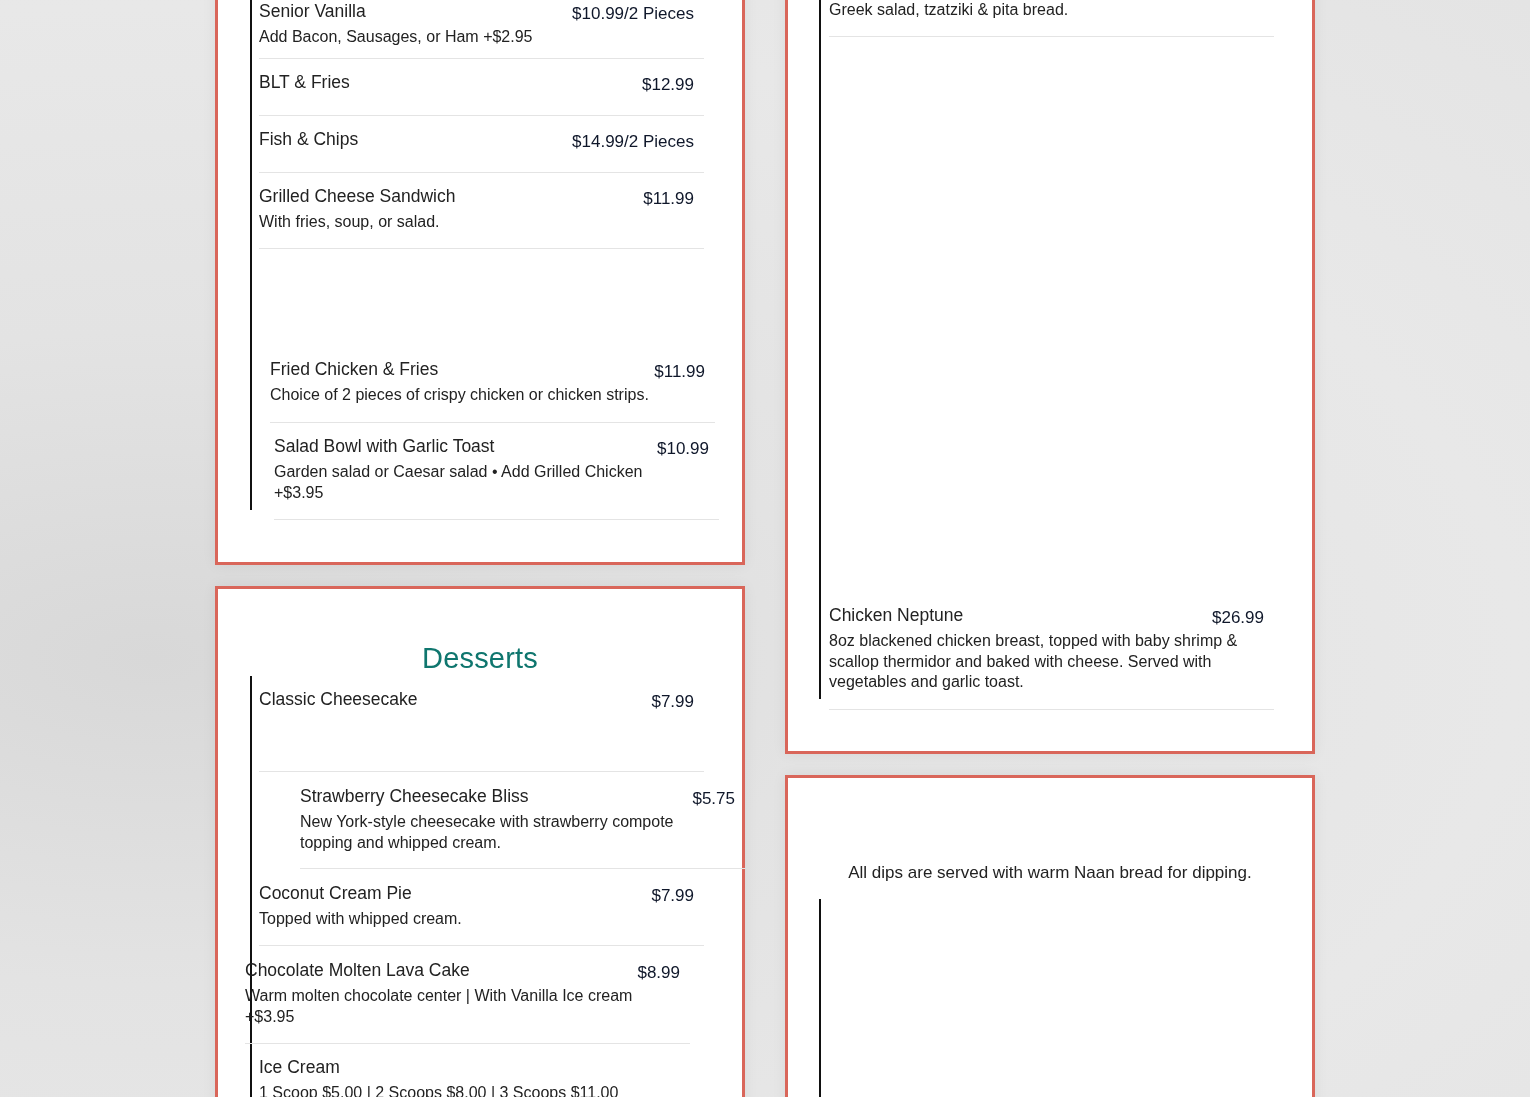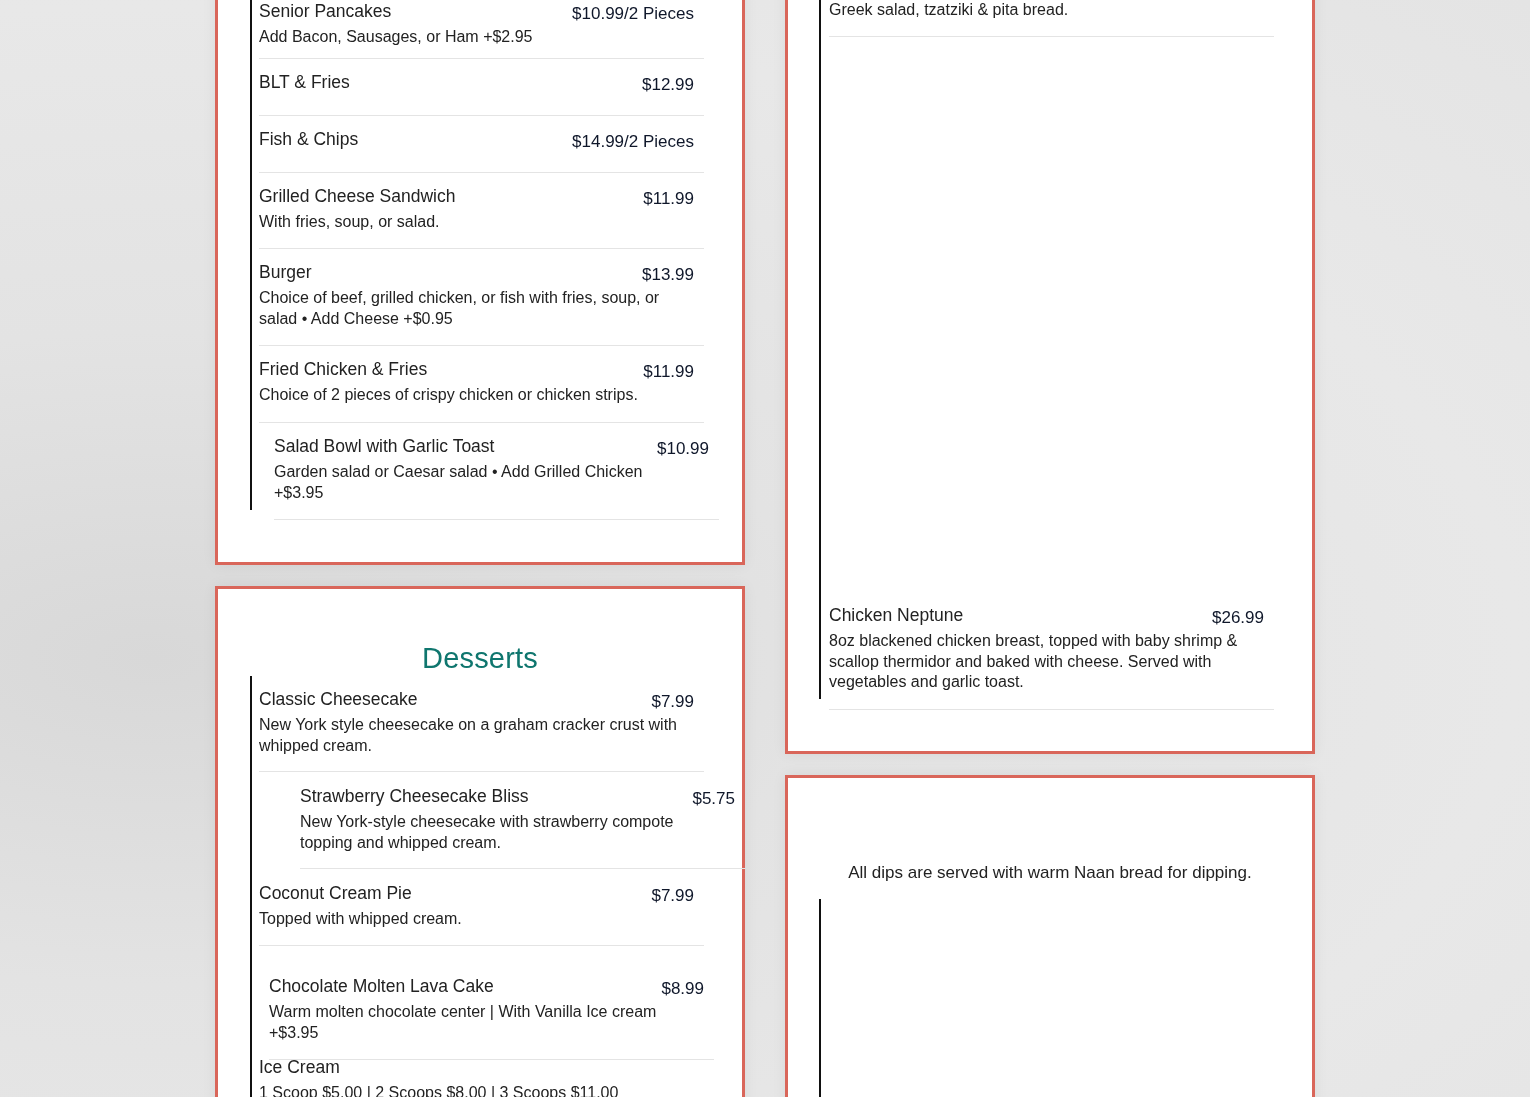--- a/index.html
+++ b/index.html
@@ -77,83 +77,77 @@
       color: #222;
     }
   </style>
 </head>
 <body>
 
 <div class="card" style="left:215px; top:-20px; width:530px; height:585px;">
   <div class="rule" style="left:32px; top:0; height:527px;"></div>
 
   <div class="item" style="left:41px; top:18px; width:445px; height:58px;">
-    <span class="item-name">Senior Pancakes</span>
+    <span class="item-name">Senior Vanilla</span>
     <span class="item-price">$10.99/2 Pieces</span>
     <div class="item-desc">Add Bacon, Sausages, or Ham +$2.95</div>
   </div>
 
   <div class="item" style="left:41px; top:89px; width:445px; height:44px;">
     <span class="item-name">BLT &amp; Fries</span>
     <span class="item-price">$12.99</span>
   </div>
 
   <div class="item" style="left:41px; top:146px; width:445px; height:44px;">
     <span class="item-name">Fish &amp; Chips</span>
     <span class="item-price">$14.99/2 Pieces</span>
   </div>
 
   <div class="item" style="left:41px; top:203px; width:445px; height:63px;">
     <span class="item-name">Grilled Cheese Sandwich</span>
     <span class="item-price">$11.99</span>
     <div class="item-desc">With fries, soup, or salad.</div>
   </div>
 
-  <div class="item" style="left:41px; top:279px; width:445px; height:84px;">
-    <span class="item-name">Burger</span>
-    <span class="item-price">$13.99</span>
-    <div class="item-desc">Choice of beef, grilled chicken, or fish with fries, soup, or salad • Add Cheese +$0.95</div>
-  </div>
 
-  <div class="item" style="left:41px; top:376px; width:445px; height:64px;">
+  <div class="item" style="left:52px; top:376px; width:445px; height:64px;">
     <span class="item-name">Fried Chicken &amp; Fries</span>
     <span class="item-price">$11.99</span>
     <div class="item-desc">Choice of 2 pieces of crispy chicken or chicken strips.</div>
   </div>
 
   <div class="item" style="left:41px; top:453px; width:445px; height:84px;margin-left:15px;">
     <span class="item-name">Salad Bowl with Garlic Toast</span>
     <span class="item-price">$10.99</span>
     <div class="item-desc">Garden salad or Caesar salad • Add Grilled Chicken +$3.95</div>
   </div>
 </div>
 
 <div class="card" style="left:215px; top:586px; width:530px; height:540px;">
   <h2 class="card-title" style="top:37px;">Desserts</h2>
   <div class="rule" style="left:32px; top:87px; height:460px;"></div>
 
   <div class="item" style="left:41px; top:100px; width:445px; height:83px;">
     <span class="item-name">Classic Cheesecake</span>
     <span class="item-price">$7.99</span>
-    <div class="item-desc">New York style cheesecake on a graham cracker crust with whipped cream.</div>
   </div>
 
   <div class="item" style="left:41px; top:197px; width:445px; height:83px;margin-left:41px;">
     <span class="item-name">Strawberry Cheesecake Bliss</span>
     <span class="item-price">$5.75</span>
     <div class="item-desc">New York-style cheesecake with strawberry compote topping and whipped cream.</div>
   </div>
 
   <div class="item" style="left:41px; top:294px; width:445px; height:63px;">
     <span class="item-name">Coconut Cream Pie</span>
     <span class="item-price">$7.99</span>
     <div class="item-desc">Topped with whipped cream.</div>
   </div>
 
-  <div class="item" style="left:51px; top:371px; width:445px; height:84px;margin-top:16px;">
+  <div class="item" style="left:27px; top:371px; width:445px; height:84px;">
     <span class="item-name">Chocolate Molten Lava Cake</span>
     <span class="item-price">$8.99</span>
     <div class="item-desc">Warm molten chocolate center | With Vanilla Ice cream +$3.95</div>
   </div>
 
   <div class="item" style="left:41px; top:468px; width:445px; height:64px; border-bottom:none;">
     <span class="item-name">Ice Cream</span>
     <span class="item-price"></span>
     <div class="item-desc">1 Scoop $5.00 | 2 Scoops $8.00 | 3 Scoops $11.00</div>
   </div>

